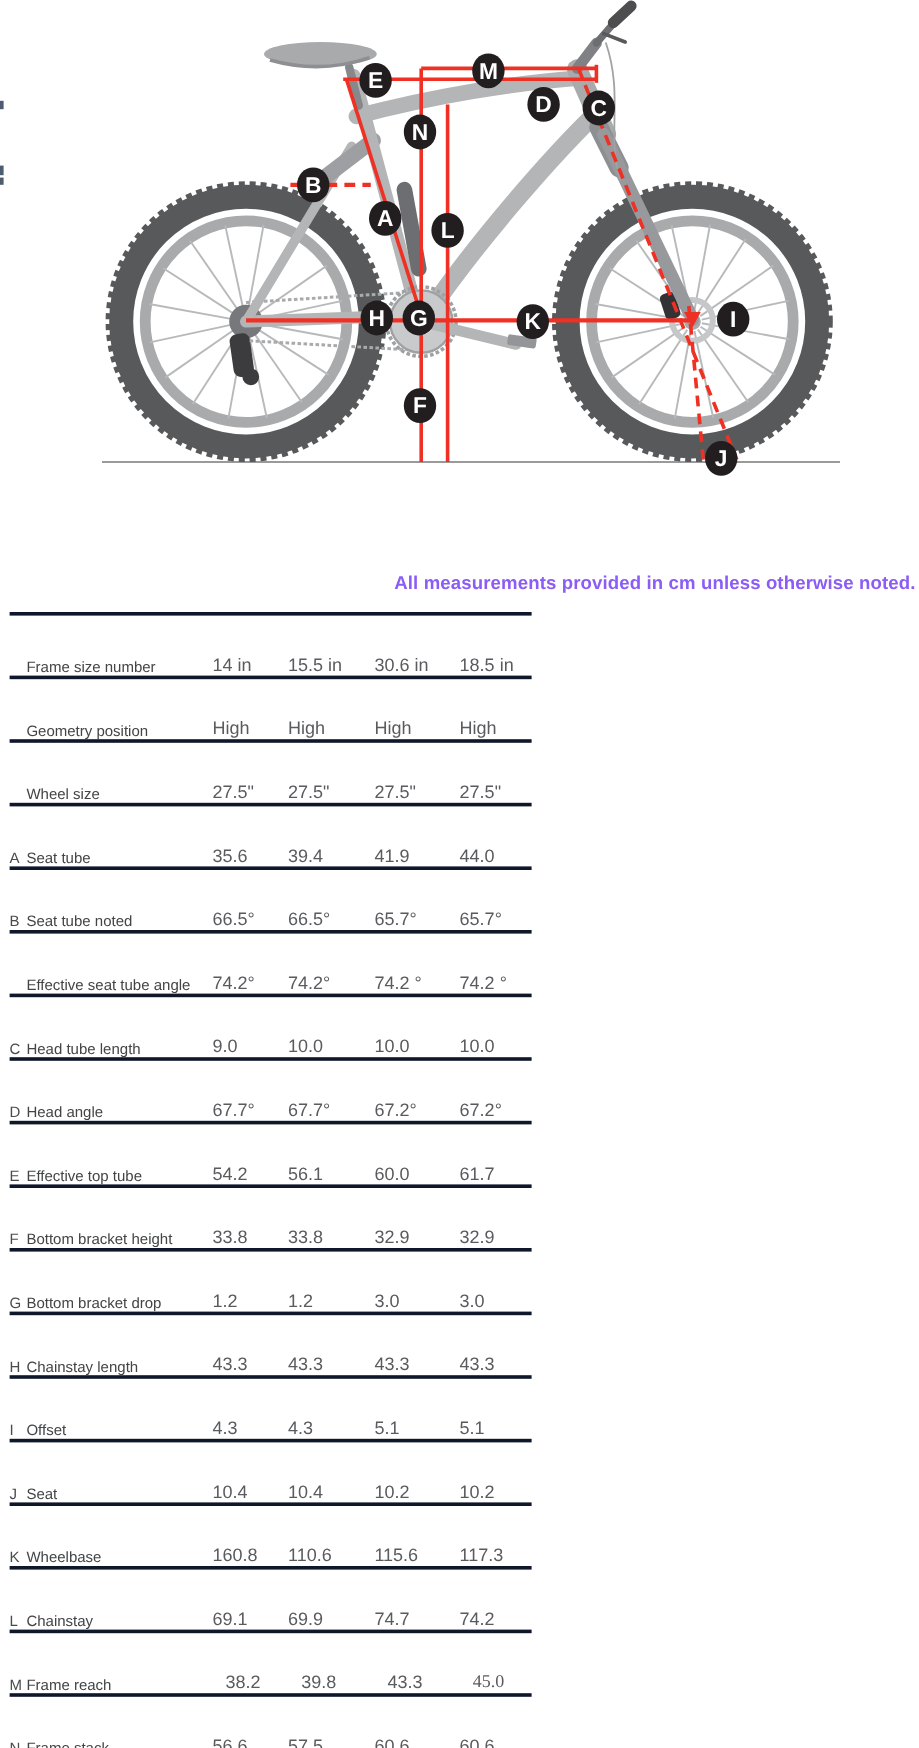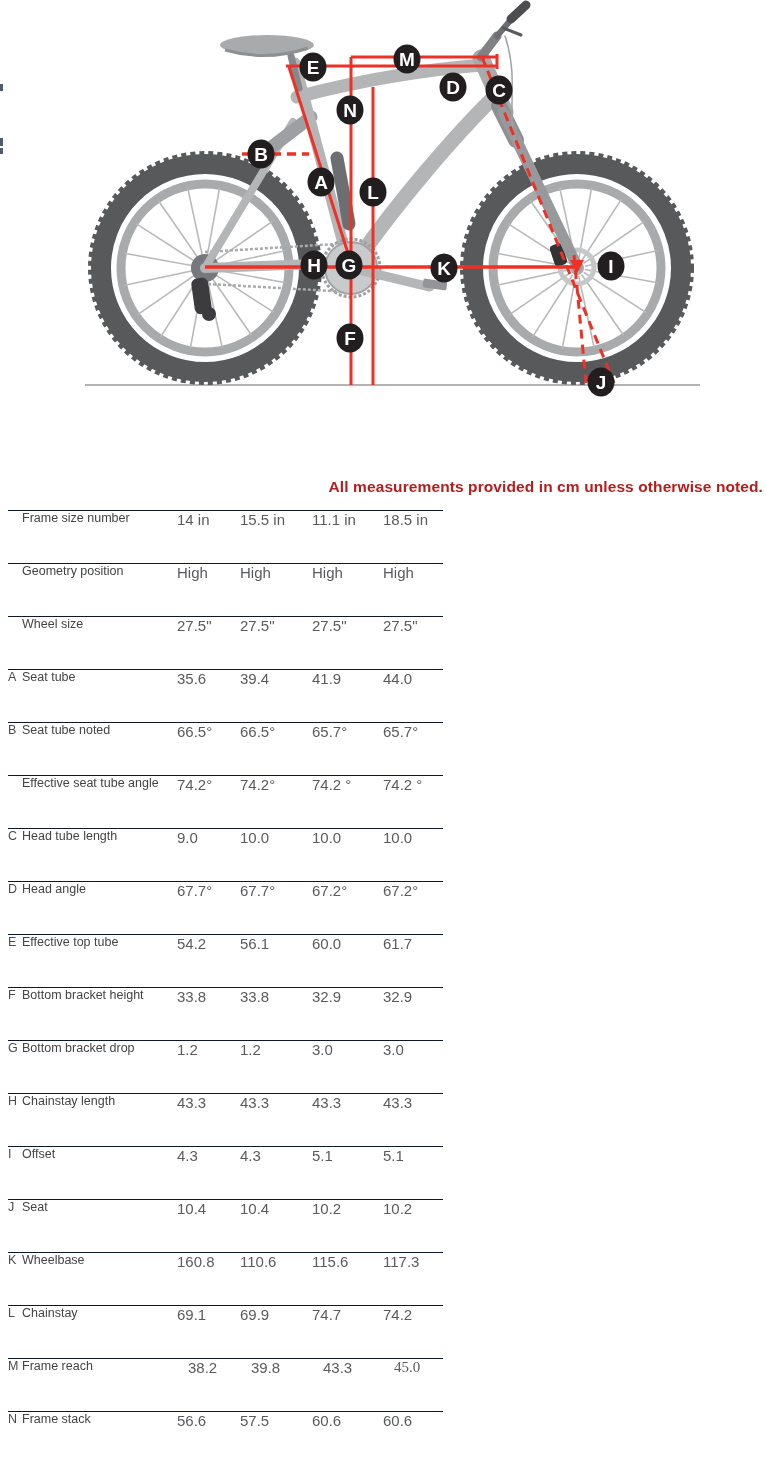--- a/index.html
+++ b/index.html
@@ -1,22 +1,22 @@
 <!DOCTYPE html>
 <html><head>
 <meta charset="utf-8">
 <style>
   html,body{margin:0;padding:0;background:#fff;}
   body{width:766px;height:1457px;position:relative;overflow:hidden;
        font-family:"Liberation Sans",sans-serif;}
   .frag{position:absolute;left:0;width:3px;background:#2e4057;opacity:.85;}
   .note{position:absolute;top:478px;right:3px;font-size:15.5px;font-weight:600;
-        color:#b91c1c;letter-spacing:.1px;}
+        color:#8b5cf6;letter-spacing:.1px;}
   .geo-table{position:absolute;top:510px;left:8px;width:435px;}
-  .g-row{display:flex;align-items:flex-start;height:53px;border-top:1px solid #0f172a;box-sizing:border-box;}
+  .g-row{display:flex;align-items:flex-end;height:53px;border-top:3px solid #0f172a;box-sizing:border-box;}
   .g-letter{flex:none;width:14px;font-size:12.5px;color:#4a4b4d;}
   .g-label{flex:none;width:155px;font-size:12.5px;color:#434446;}
   .g-val{flex:none;font-size:15px;color:#5a5b5e;}
   svg text.lbl{fill:#fff;font-size:19px;font-weight:bold;text-anchor:middle;
        font-family:"Liberation Sans",sans-serif;}
 </style>
 </head>
 <body>
 
 <div class="frag" style="top:84px;height:7px"></div>
@@ -192,21 +192,21 @@
 </svg>
 
 <div class="note">All measurements provided in cm unless otherwise noted.</div>
 
 <div class="geo-table">
     <div class="g-row">
       <span class="g-letter"></span>
       <span class="g-label">Frame size number</span>
       <span class="g-val" style="width: 63px;">14 in</span>
       <span class="g-val" style="width: 72px;">15.5 in</span>
-      <span class="g-val" style="width: 71px;">11.1 in</span>
+      <span class="g-val" style="width: 71px;">30.6 in</span>
       <span class="g-val" style="width: 60px;">18.5 in</span>
     </div>
     <div class="g-row">
       <span class="g-letter"></span>
       <span class="g-label">Geometry position</span>
       <span class="g-val" style="width: 63px;">High</span>
       <span class="g-val" style="width: 72px;">High</span>
       <span class="g-val" style="width: 71px;">High</span>
       <span class="g-val" style="width: 60px;">High</span>
     </div>

